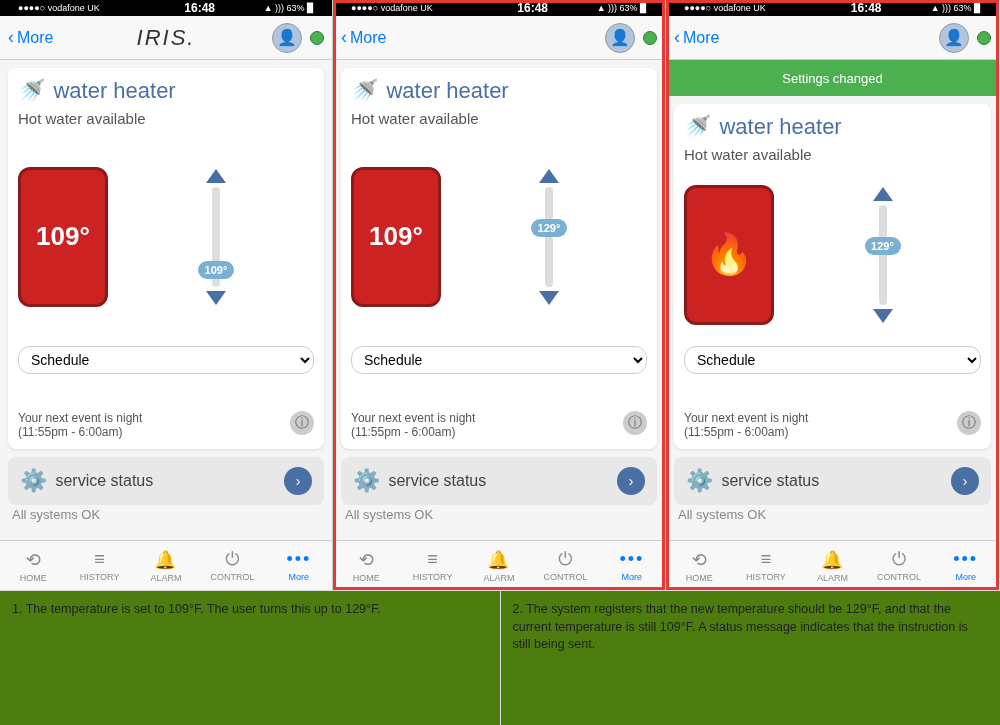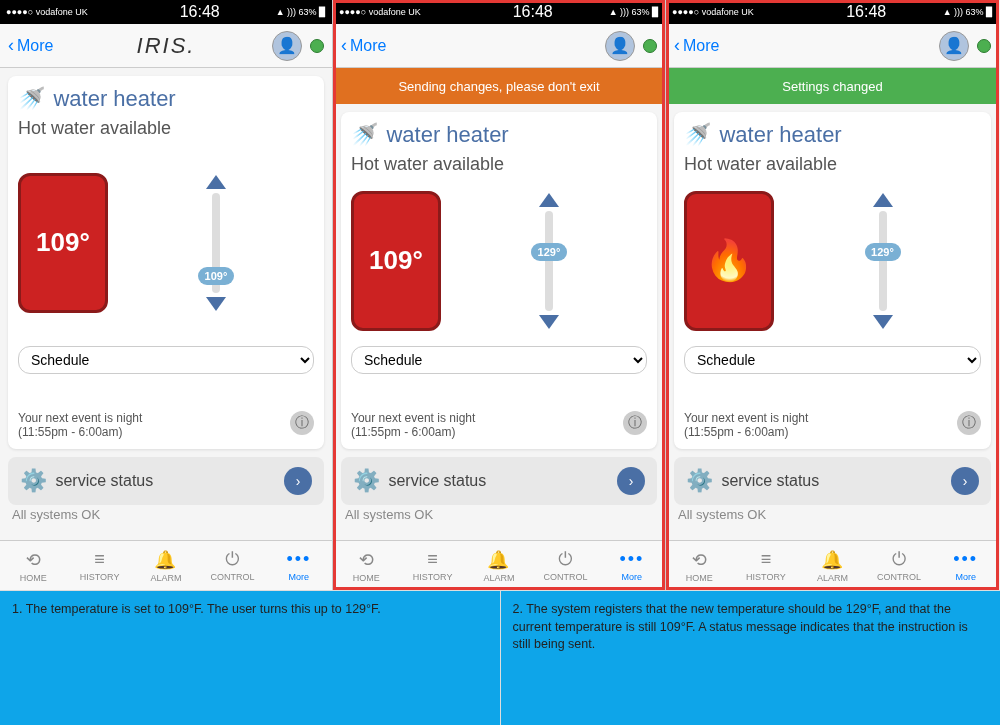--- a/index.html
+++ b/index.html
@@ -30,28 +30,28 @@
       overflow: hidden;
       position: relative;
     }
     .screen:last-child { border-right: none; }
 
     
     .status-bar {
       background: #000;
       color: #fff;
       font-size: 10px;
-      height: 24px;
+      height: 16px;
       display: flex;
       align-items: center;
       justify-content: space-between;
-      padding: 0 6px;
+      padding: 0 18px;
     }
     .status-bar .left { display: flex; align-items: center; gap: 3px; }
-    .status-bar .center { font-weight: normal; font-size: 16px; margin-left: 36px; }
+    .status-bar .center { font-weight: bold; font-size: 12px; margin-left: 36px; }
     .status-bar .right { display: flex; align-items: center; gap: 3px; }
 
     
     .nav-bar {
       height: 44px;
       background: #f8f8f8;
       border-bottom: 1px solid #ccc;
       display: flex;
       align-items: center;
       justify-content: space-between;
@@ -141,21 +141,21 @@
     .faucet-icon {
       font-size: 22px;
       color: #4a6fa5;
     }
     .device-title {
       font-size: 22px;
       font-weight: 300;
       color: #4a6fa5;
     }
     .device-status {
-      font-size: 18px;
+      font-size: 15px;
       color: #555;
     }
 
     .heater-controls {
       display: flex;
       align-items: center;
       gap: 10px;
       flex: 1;
     }
 
@@ -331,21 +331,21 @@
     }
     .tab-item.active { color: #007aff; }
     .tab-icon { font-size: 18px; }
     .tab-dots { font-size: 18px; letter-spacing: 2px; }
 
     
     .descriptions-row {
       display: flex;
       flex-direction: row;
       height: 135px;
-      background: #0ea5e9;
+      background: #4d7c0f;
       border-top: 1px solid #ddd;
     }
     .description {
       flex: 1;
       padding: 10px 12px;
       border-right: 1px solid #ddd;
       font-size: 12.5px;
       color: #222;
       line-height: 1.4;
     }
@@ -451,21 +451,20 @@
     <div class="nav-back">
       <span class="chevron">‹</span>
       <span>More</span>
     </div>
 
     <div class="nav-icons">
       <div class="nav-avatar">👤</div>
       <div class="nav-dot"></div>
     </div>
   </div>
-      <div class="status-banner banner-sending">Sending changes, please don't exit</div>
       <div class="main-content">
         <div class="device-header">
     <span class="faucet-icon">🚿</span>
     <span class="device-title">water heater</span>
   </div>
         <div class="device-status">Hot water available</div>
         <div class="heater-controls">
           <div class="heater-tank">
             <span class="temp-display">109°</span>
           </div>

